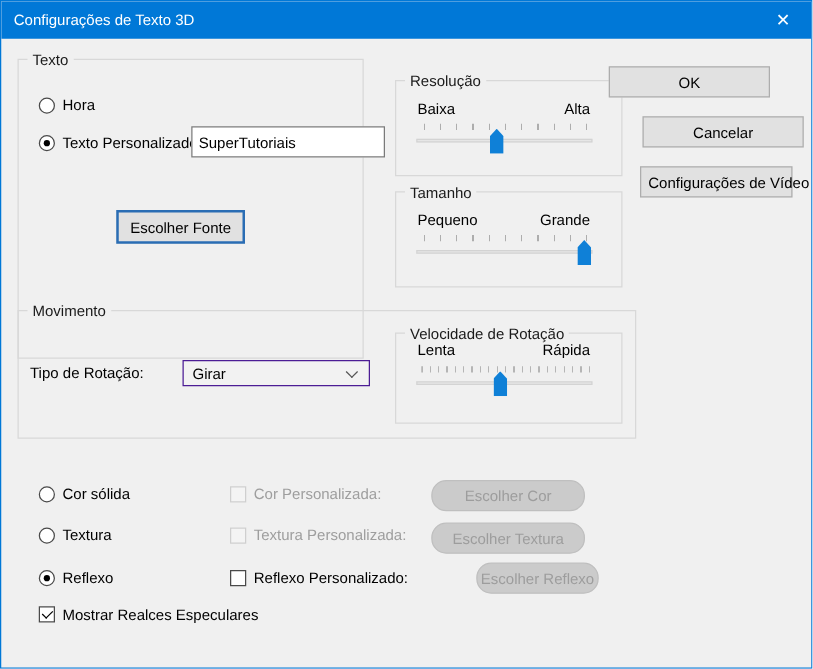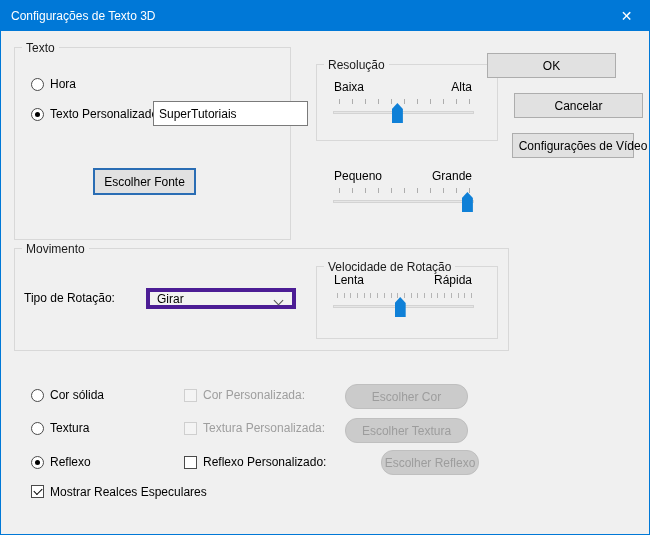--- a/index.html
+++ b/index.html
@@ -91,45 +91,48 @@
   }
   .thumb {
     position: absolute; width: 11px; height: 20px;
     background: #0F80D7;
     clip-path: polygon(0 30%, 50% 0, 100% 30%, 100% 100%, 0 100%);
     cursor: pointer;
   }
 
   .combo {
     position: absolute; left: 145px; top: 287px; width: 150px; height: 21px;
-    background: #F2F2F2; border: 4px solid #4c1d95;
+    background: #F2F2F2; border: 1px solid #4c1d95;
     display: flex; align-items: center; cursor: pointer;
   }
   .combo .combo-value { margin-left: 7px; font-size: 12px; }
   .combo .chevron {
     position: absolute; right: 10px; top: 5px; width: 7px; height: 7px;
     border-right: 1.3px solid #555; border-bottom: 1.3px solid #555;
     transform: rotate(45deg);
   }
 </style>
 </head>
 <body>
 
 <div class="dialog">
 
   <div class="titlebar">
     <span class="title">Configurações de Texto 3D</span>
   </div>
   <div class="close-btn">✕</div>
 
-  <div class="groupbox" style="left:13px; top:46px; width:277px; height:193px;">
+  <div class="groupbox" style="left:13px; top:46px; width:277px; height:240px;">
     <span class="grouplabel">Texto</span>
   </div>
   <div class="groupbox" style="left:315px; top:63px; width:182px; height:77px;">
     <span class="grouplabel">Resolução</span>
+  </div>
+  <div class="groupbox" style="left:315px; top:152px; width:182px; height:77px;">
+    <span class="grouplabel">Tamanho</span>
   </div>
   <div class="groupbox" style="left:13px; top:247px; width:495px; height:103px;">
     <span class="grouplabel">Movimento</span>
   </div>
   <div class="groupbox" style="left:315px; top:265px; width:182px; height:73px;">
     <span class="grouplabel">Velocidade de Rotação</span>
   </div>
 
   <span class="radio" style="left:30px; top:77px;"></span>
   <span class="lbl" style="left:49px; top:77px;">Hora</span>

